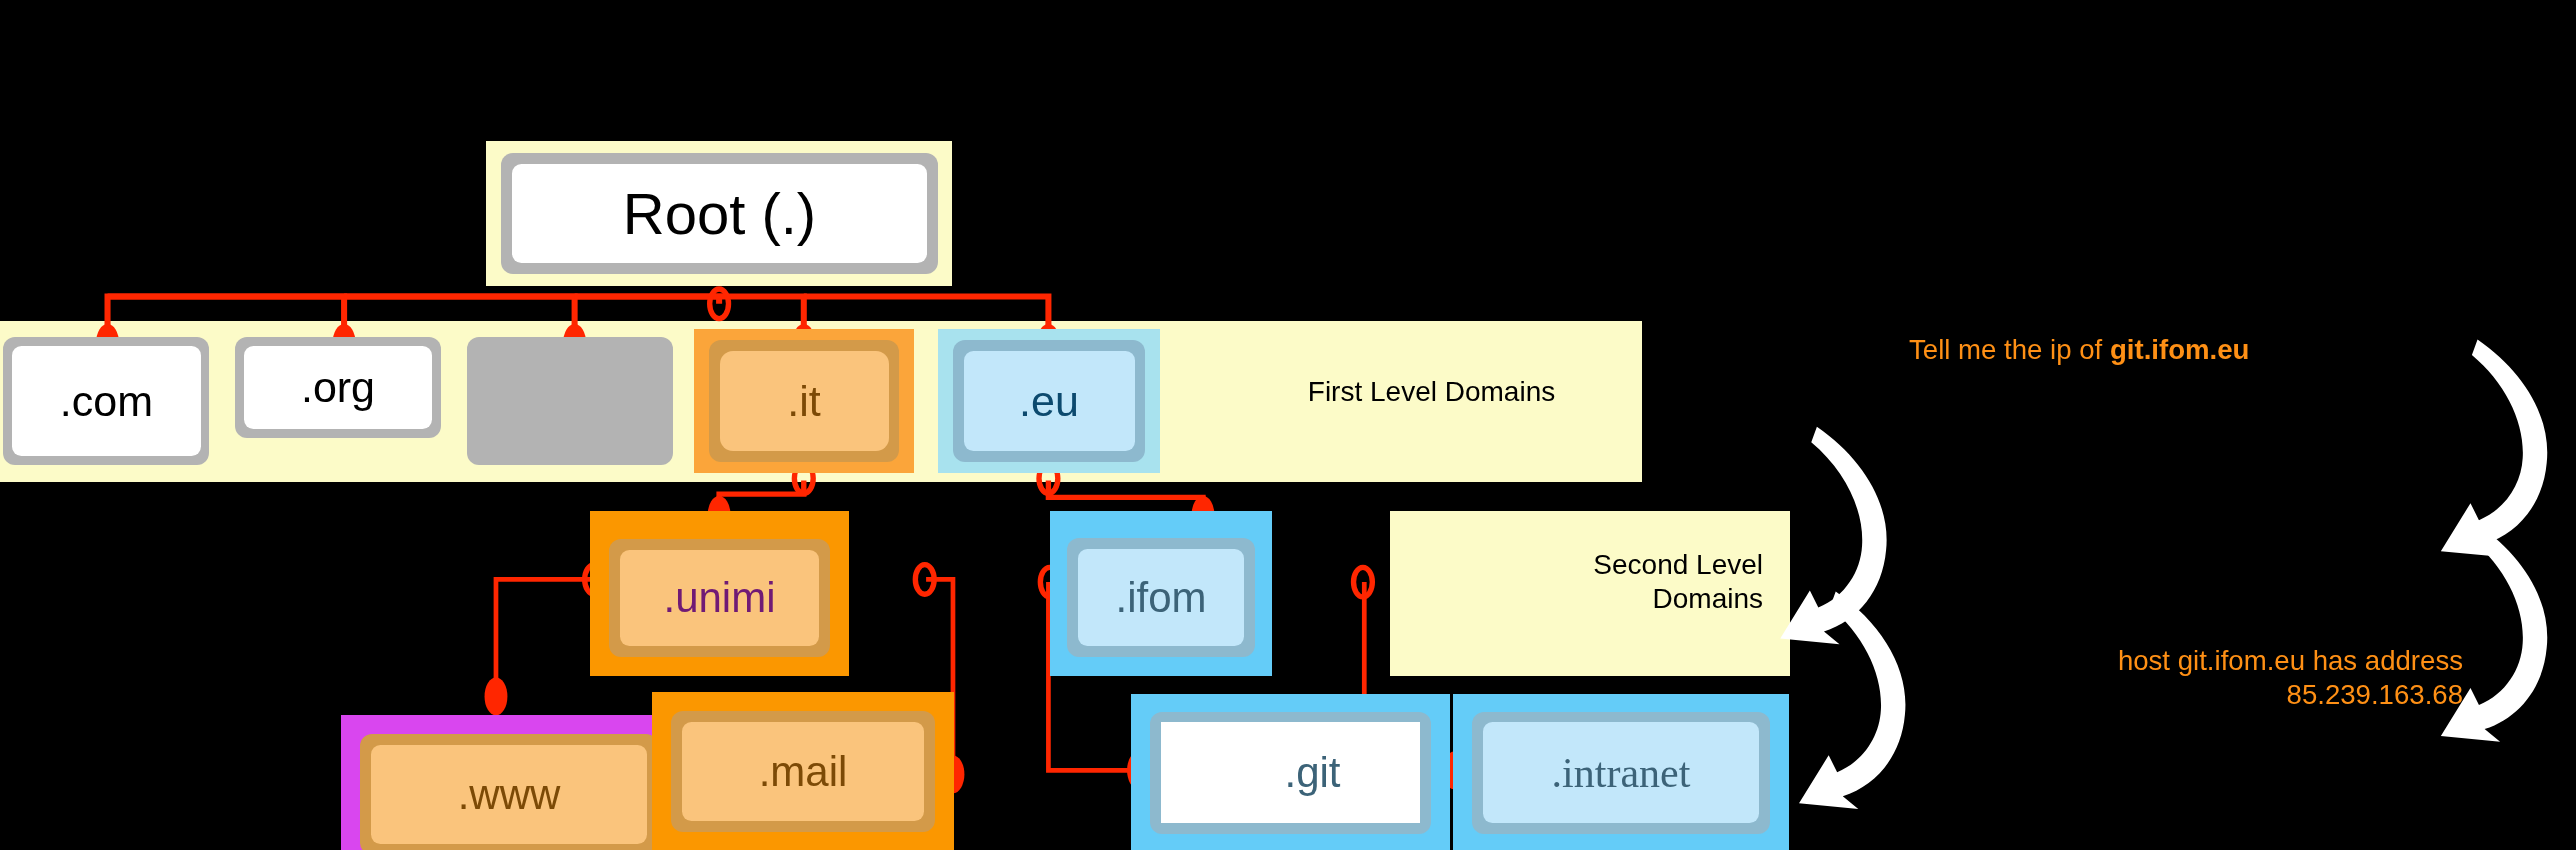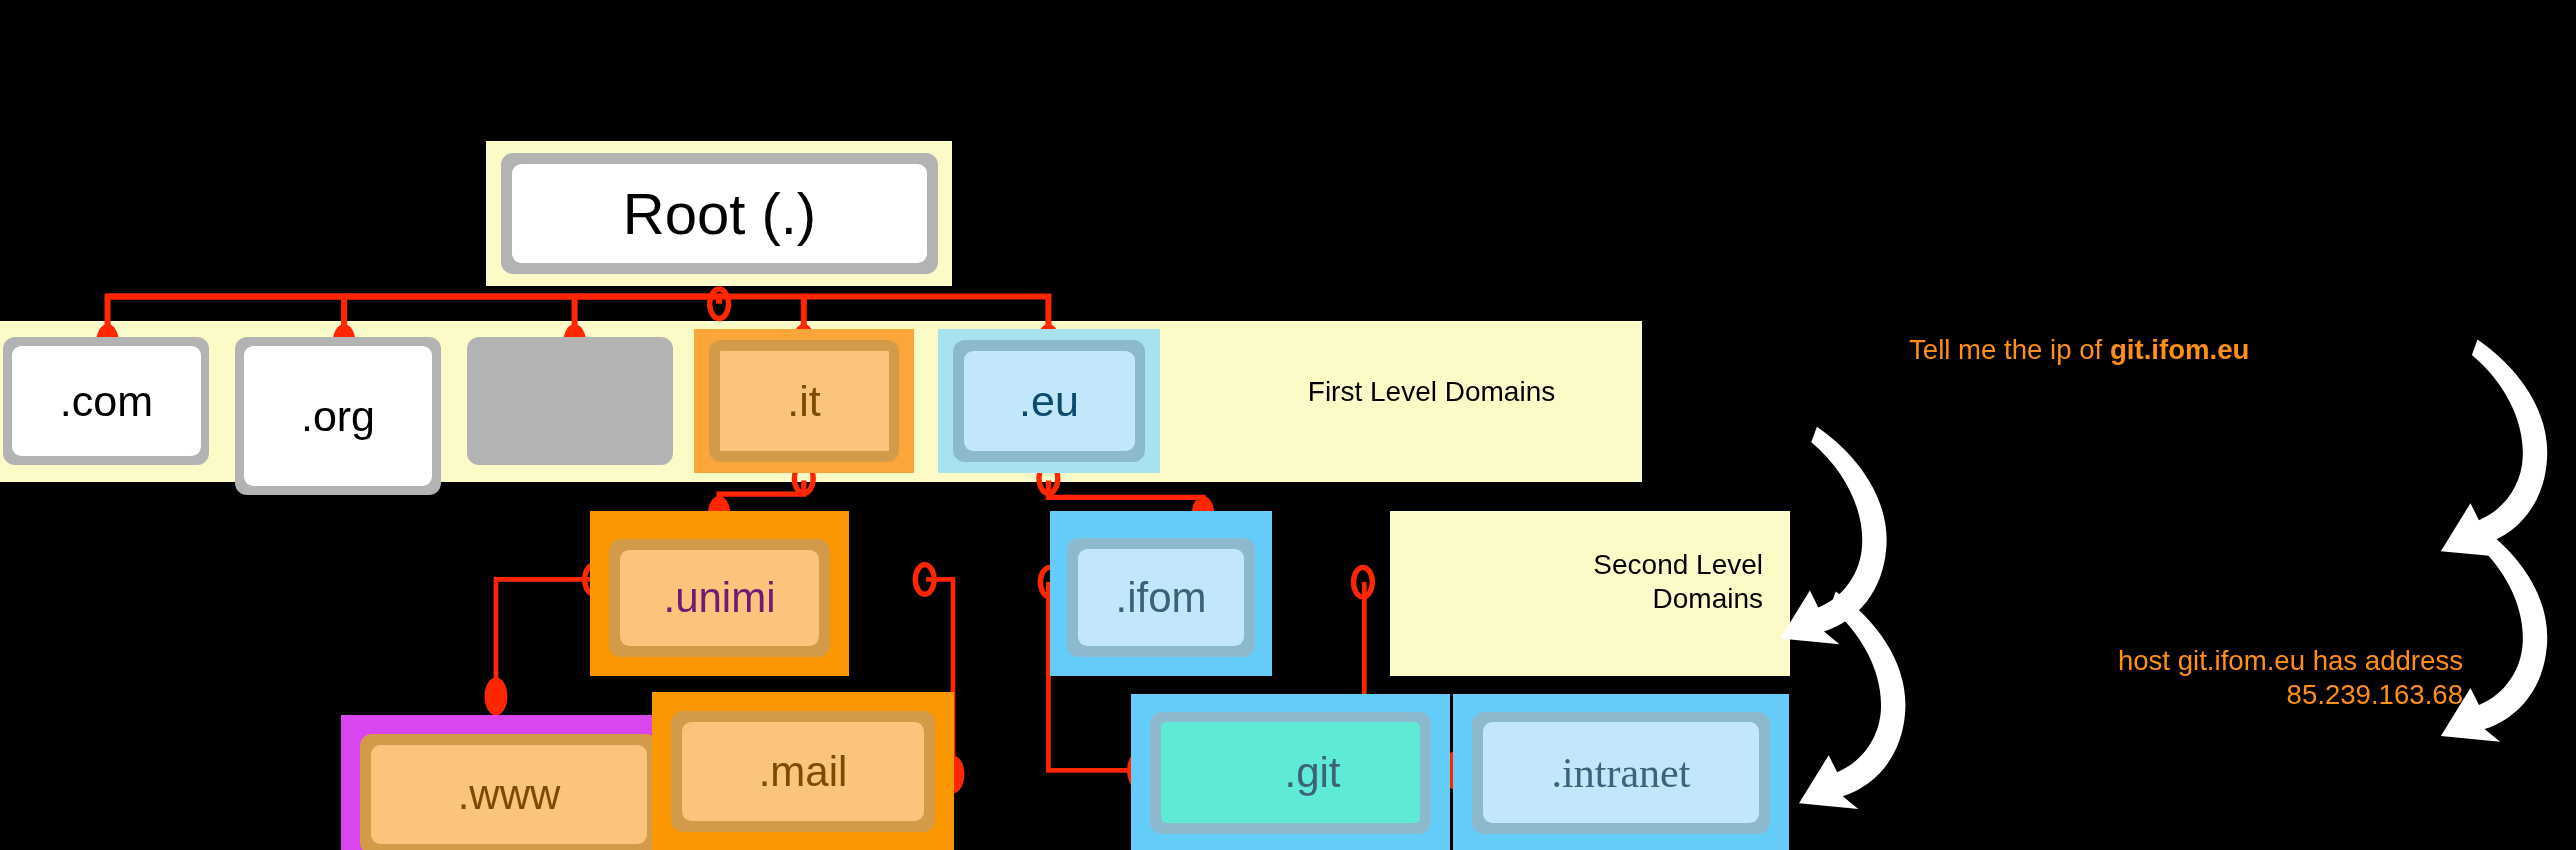--- a/index.html
+++ b/index.html
@@ -153,34 +153,34 @@
     </div>
   </div>
 
   <div class="node sty-grey" style="left:3.4px; top:337px; width:206px; height:128px;">
     <div class="mid" style="left:0;top:0;right:0;bottom:0;"></div>
     <div class="inner" style="left:8.7px;top:8.7px;right:8.7px;bottom:8.7px;">
       <span class="label" style="font-size:43px;">.com</span>
     </div>
   </div>
 
-  <div class="node sty-grey" style="left:235px; top:337px; width:206px; height:158px;">
+  <div class="node sty-grey" style="left:235px; top:337px; width:206px; height:101px;">
     <div class="mid" style="left:0;top:0;right:0;bottom:0;"></div>
     <div class="inner" style="left:8.7px;top:8.7px;right:8.7px;bottom:8.7px;">
       <span class="label" style="font-size:43px;">.org</span>
     </div>
   </div>
 
   <div class="node sty-grey" style="left:467px; top:337px; width:206px; height:128px;">
     <div class="mid" style="left:0;top:0;right:0;bottom:0;"></div>
   </div>
 
   <div class="node" style="left:694px; top:329px; width:220px; height:144px; background:#FBA53A;">
     <div class="mid" style="left:15px; top:11.4px; right:15px; bottom:11.4px; background:#D39A49; border-radius:12px;"></div>
-    <div class="inner" style="left:25.5px; top:22px; right:25.5px; bottom:22px; background:#FAC47C; border-radius:1px;">
+    <div class="inner" style="left:25.5px; top:22px; right:25.5px; bottom:22px; background:#FAC47C; border-radius:13px;">
       <span class="label" style="font-size:43px; color:#7C4A06;">.it</span>
     </div>
   </div>
 
   <div class="node" style="left:938px; top:329px; width:222px; height:144px; background:#A8E2EE;">
     <div class="mid" style="left:15px; top:11.4px; right:15px; bottom:11.4px; background:#8DB9CE; border-radius:12px;"></div>
     <div class="inner" style="left:25.5px; top:22px; right:25.5px; bottom:22px; background:#C2E7FA; border-radius:9.4px;">
       <span class="label" style="font-size:43px; color:#0c4a6e;">.eu</span>
     </div>
   </div>
@@ -215,21 +215,21 @@
 
   <div class="node" style="left:652px; top:692px; width:302px; height:159px; background:#FB9700;">
     <div class="mid" style="left:19px; top:19px; right:19px; bottom:19px; background:#D39A49; border-radius:12px;"></div>
     <div class="inner" style="left:30px; top:30px; right:30px; bottom:30px; background:#FAC47C; border-radius:9.4px;">
       <span class="label" style="font-size:42px; color:#7C4A06;">.mail</span>
     </div>
   </div>
 
   <div class="node" style="left:1131px; top:694px; width:319px; height:157px; background:#64CCF8;">
     <div class="mid" style="left:19px; top:17.5px; right:19px; bottom:17.5px; background:#8DB9CE; border-radius:12px;"></div>
-    <div class="inner" style="left:30px; top:28px; right:30px; bottom:28px; background:#5eead4; border-radius:5px;padding-left:44px;">
+    <div class="inner" style="left:30px; top:28px; right:30px; bottom:28px; background:#ffffff; border-radius:0;padding-left:44px;">
       <span class="label" style="font-size:42px; color:#3C6378;">.git</span>
     </div>
   </div>
 
   <div class="node" style="left:1453px; top:694px; width:336px; height:157px; background:#64CCF8;font-family:Liberation Serif, serif;">
     <div class="mid" style="left:19px; top:17.5px; right:19px; bottom:17.5px; background:#8DB9CE; border-radius:12px;"></div>
     <div class="inner" style="left:30px; top:28px; right:30px; bottom:28px; background:#C2E7FA; border-radius:9.4px;">
       <span class="label" style="font-size:42px; color:#3C6378;">.intranet</span>
     </div>
   </div>

